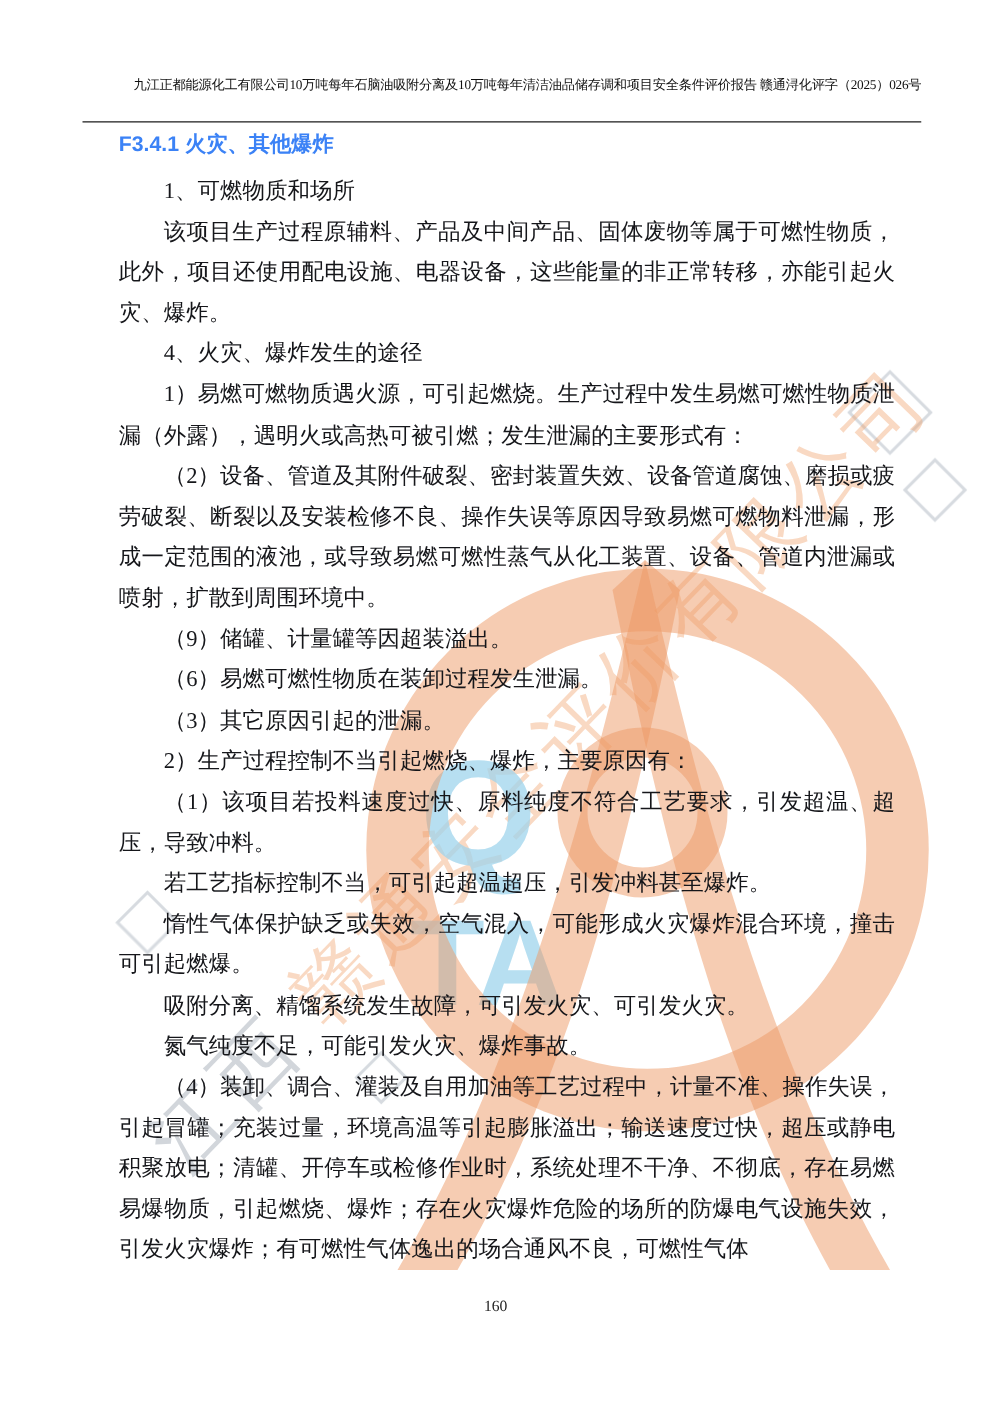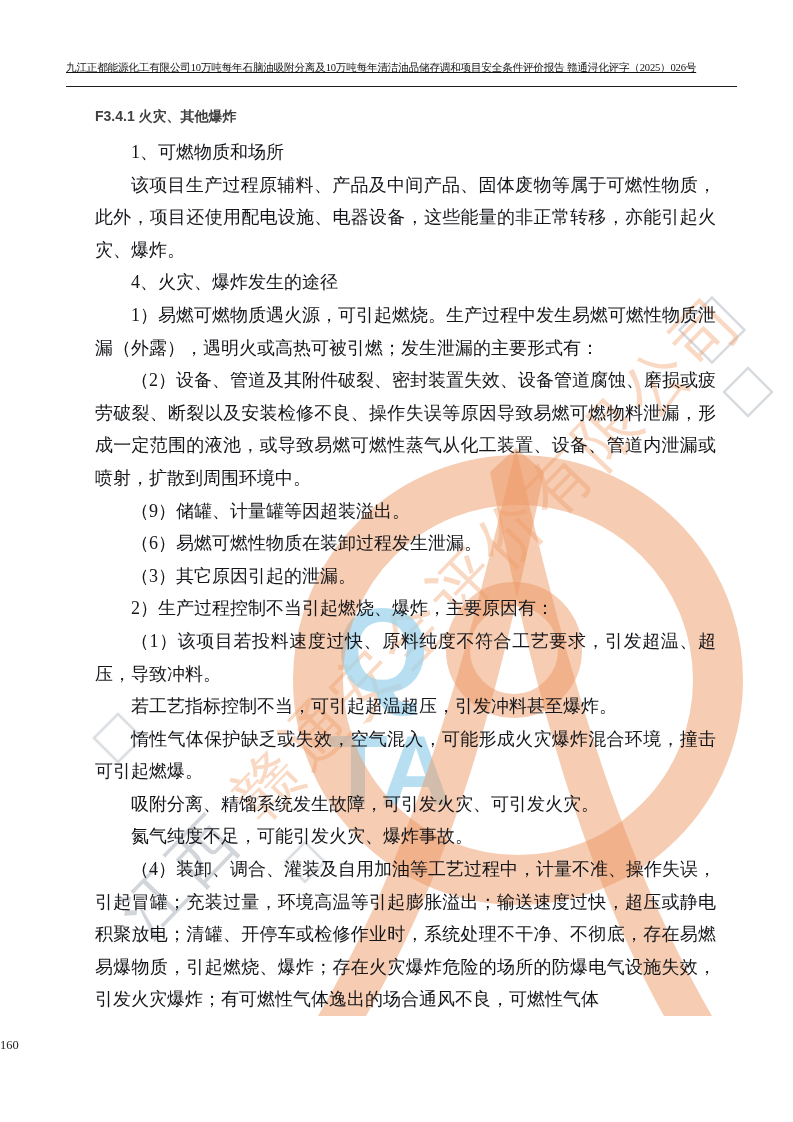--- a/index.html
+++ b/index.html
@@ -18,53 +18,52 @@
     pointer-events:none;
   }
   #content{
     position:relative;
     z-index:1;
   }
   .report-header{
     position:absolute;
     left:66px;right:56px;top:61px;
     border-bottom:1.6px solid #1c1c1c;
-    padding-bottom:11px;
+    padding-bottom:22px;
     font-size:10.6px;
     letter-spacing:-0.2px;
     white-space:nowrap;
-    text-align:left;
+    text-align:right;
     color:#111;
-    text-decoration:underline;
   }
   .body-block{
     position:absolute;
     left:95px;top:103px;
     width:621px;
   }
   .section-heading{
     font-family:"Liberation Sans","DejaVu Sans",sans-serif;
     font-weight:bold;
-    font-size:14px;
+    font-size:17px;
     line-height:26px;
     margin:0 0 7px 0;
-    color:#404040;
+    color:#3b82f6;
   }
   .para{
     margin:0;
     text-indent:2em;
     font-size:18px;
     line-height:32.6px;
     text-align:justify;
     text-justify:inter-ideograph;
   }
   .page-number{
     position:absolute;
     left:0;right:0;top:1038px;
-    text-align:left;
+    text-align:center;
     font-size:12.5px;
     color:#222;
   }
 </style>
 </head>
 <body>
 
 <div id="page">
 
   <svg id="watermark" viewBox="0 0 793 1122" xmlns="http://www.w3.org/2000/svg">

